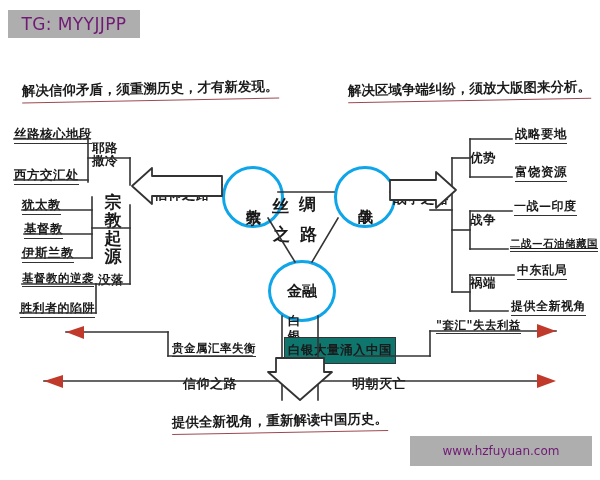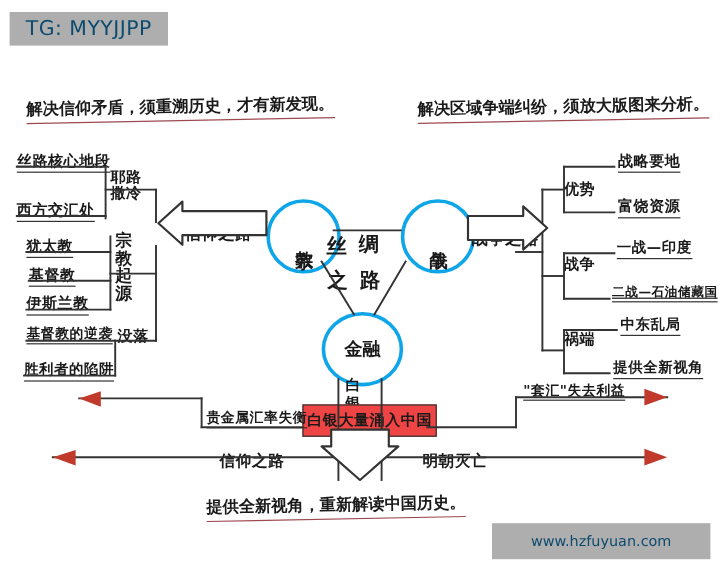--- a/index.html
+++ b/index.html
@@ -3,24 +3,24 @@
 <meta charset="utf-8">
 <style>
   html,body{margin:0;padding:0;background:#fff;}
   body{width:600px;height:480px;position:relative;overflow:hidden;
        font-family:"DejaVu Sans","Liberation Sans",sans-serif;color:#1a1a1a;}
   .stage{position:absolute;inset:0;}
 
   
   .t{position:absolute;white-space:nowrap;font-weight:700;letter-spacing:.5px;}
   .u{border-bottom:1.6px solid #333;}
-  .boxed{border:1.6px solid #333;padding:4px 3px;background:#ef4444;}
+  .boxed{border:1.6px solid #333;padding:4px 3px;background:#0f766e;margin-left:32px;}
 
   
-  .chip{position:absolute;background:#aeaeae;color:#0c4a6e;font-weight:400;
+  .chip{position:absolute;background:#aeaeae;color:#701a75;font-weight:400;
         display:flex;align-items:center;justify-content:center;}
   #tg-tag{left:8px;top:10px;width:132px;height:28px;font-size:17px;letter-spacing:.4px;}
   #site-watermark{left:410px;top:436px;width:182px;height:30px;font-size:12px;}
 
   
   .headline{position:absolute;font-size:13.5px;font-weight:700;white-space:nowrap;
             transform:rotate(-1.1deg);padding-bottom:2px;border-bottom:1.7px solid #9c4a52;}
 
   
   .circle{position:absolute;border:3px solid #0ea5e9;border-radius:50%;
@@ -43,21 +43,21 @@
 
   <div class="t u" style="left:14px;top:126px;font-size:12.5px;">丝路核心地段</div>
   <div class="t u" style="left:14px;top:167px;font-size:12.5px;">西方交汇处</div>
   <div class="t u" style="left:22px;top:197px;font-size:12.5px;">犹太教</div>
   <div class="t u" style="left:24px;top:221px;font-size:12.5px;">基督教</div>
   <div class="t u" style="left:22px;top:245px;font-size:12.5px;">伊斯兰教</div>
   <div class="t u" style="left:22px;top:271px;font-size:11.5px;">基督教的逆袭</div>
   <div class="t u" style="left:20px;top:300px;font-size:12px;">胜利者的陷阱</div>
 
   <div class="t" style="left:92px;top:141px;font-size:12.5px;line-height:1.05;width:26px;white-space:normal;">耶路撒冷</div>
-  <div class="t" style="left:96px;top:194px;font-size:14px;line-height:1.05;width:26px;white-space:normal;">宗教起源</div>
+  <div class="t" style="left:96px;top:194px;font-size:17px;line-height:1.05;width:26px;white-space:normal;text-align:right;">宗教起源</div>
   <div class="t" style="left:98px;top:272px;font-size:12.5px;">没落</div>
 
   <div class="t u" style="left:515px;top:126px;font-size:12.5px;">战略要地</div>
   <div class="t u" style="left:515px;top:164px;font-size:12.5px;">富饶资源</div>
   <div class="t u" style="left:514px;top:198px;font-size:12px;">一战—印度</div>
   <div class="t u" style="left:510px;top:237px;font-size:10.5px;text-decoration:underline;">二战—石油储藏国</div>
   <div class="t u" style="left:517px;top:262px;font-size:12px;">中东乱局</div>
   <div class="t u" style="left:511px;top:298px;font-size:12px;">提供全新视角</div>
 
   <div class="t" style="left:470px;top:150px;font-size:12.5px;">优势</div>

